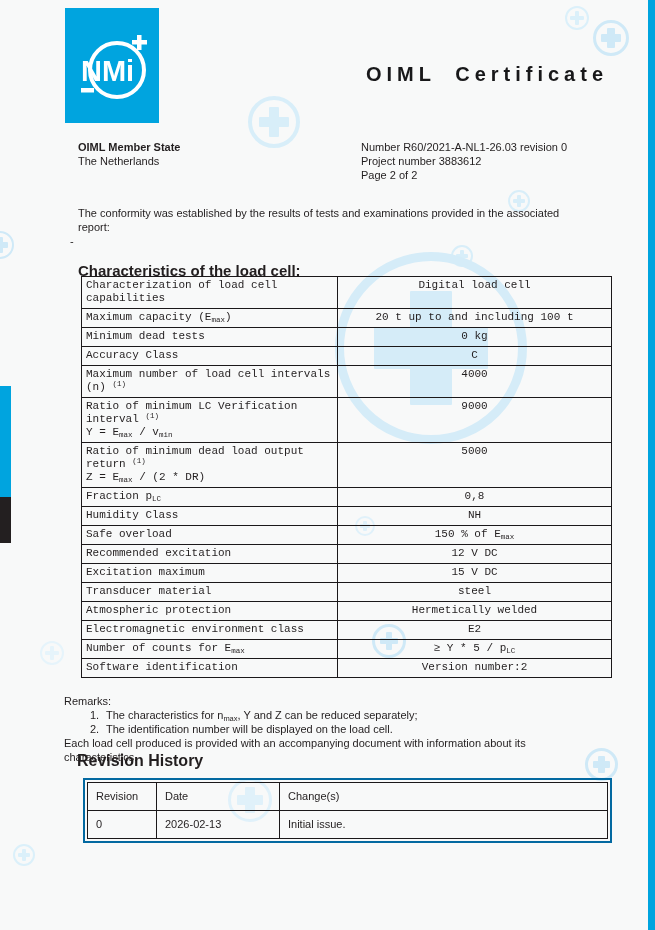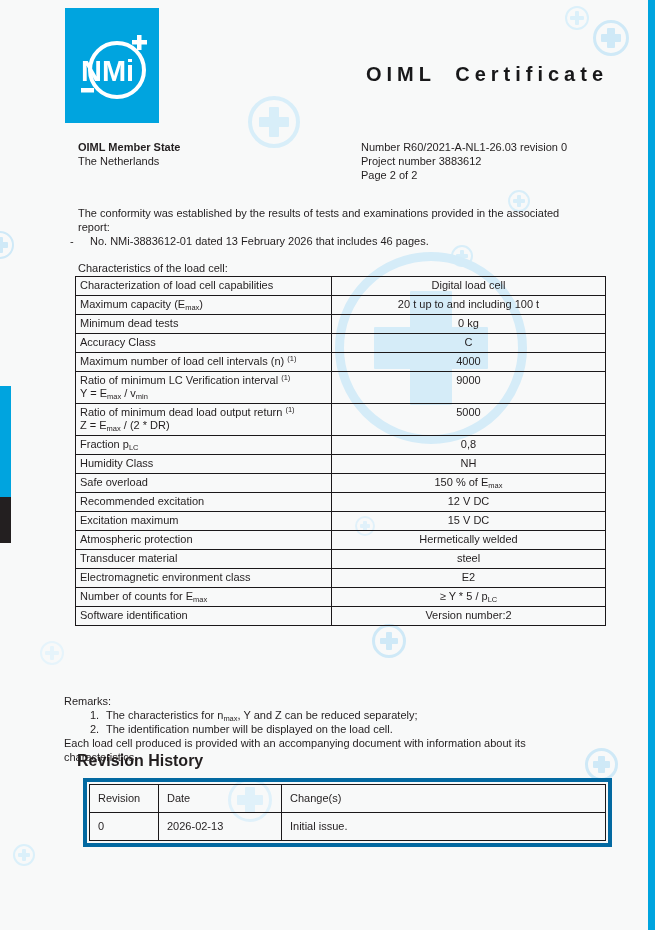--- a/index.html
+++ b/index.html
@@ -34,39 +34,39 @@
   .member{position:absolute;left:78px;top:140px;font-size:11px;line-height:14px;}
   .member .b{font-weight:bold;}
   .meta{position:absolute;left:361px;top:140px;font-size:11px;line-height:14px;}
 
   
   .intro-par{position:absolute;left:78px;top:206px;width:516px;font-size:11px;line-height:14px;}
   .intro-bullet{position:absolute;left:70px;top:234px;width:540px;font-size:11px;line-height:14px;display:flex;}
   .intro-bullet .dash{width:20px;}
 
   
-  .char-heading{position:absolute;left:78px;top:262px;font-size:11px;font-weight:normal;}
-  .char-table-wrap{position:absolute;left:75px;top:276px;}
+  .char-heading{position:absolute;left:78px;top:262px;font-size:15px;font-weight:bold;}
+  .char-table-wrap{position:absolute;left:81px;top:276px;font-family:Liberation Mono, monospace;}
   table{border-collapse:collapse;}
   .char-table{width:530px;table-layout:fixed;font-size:11px;}
   .char-table td{border:1px solid #1b181a;padding:2px 4px 3px 4px;line-height:13px;vertical-align:top;background:transparent;}
   .char-table td.lbl{width:247px;text-align:left;}
   .char-table td.val{width:265px;text-align:center;margin-top:11px;}
   sub{font-size:7.5px;vertical-align:-2px;line-height:0;}
   sup{font-size:7.5px;vertical-align:4px;line-height:0;}
 
   
   .remarks{position:absolute;left:64px;top:666px;width:548px;font-size:11px;line-height:14px;margin-top:28px;}
   .remark-item{display:flex;}
   .remark-item .num{width:16px;margin-left:26px;text-align:left;}
   .remarks .footer{margin-top:0;width:520px;}
 
   
   .rev-heading{position:absolute;left:77px;top:752px;font-size:16px;font-weight:bold;}
-  .rev-wrap{position:absolute;left:83px;top:778px;width:529px;border:4px solid #0369a1;padding:2px;box-sizing:border-box;}
+  .rev-wrap{position:absolute;left:83px;top:778px;width:529px;border:2px solid #0369a1;padding:2px;box-sizing:border-box;}
   .rev-table{width:100%;table-layout:fixed;font-size:11px;}
   .rev-table td{border:1px solid #1b181a;padding:7px 8px;line-height:13px;vertical-align:middle;}
   .rev-table .c1{width:52px;}
   .rev-table .c2{width:106px;}
 </style>
 </head>
 <body>
 
 <div class="page">
 
@@ -146,21 +146,20 @@
 
   <div class="meta">
     <div>Number R60/2021-A-NL1-26.03 revision 0</div>
     <div>Project number 3883612</div>
     <div>Page 2 of 2</div>
   </div>
 
   <div class="intro-par">The conformity was established by the results of tests and examinations provided in the associated report:</div>
   <div class="intro-bullet">
     <span class="dash">-</span>
-    <span>No. NMi-3883612-01 dated 13 February 2026 that includes 46 pages.</span>
   </div>
 
   <div class="char-heading">Characteristics of the load cell:</div>
   <div class="char-table-wrap">
     <table class="char-table">
       <tbody>
           <tr>
             <td class="lbl">Characterization of load cell capabilities</td>
             <td class="val">Digital load cell</td>
           </tr>
@@ -202,26 +201,26 @@
           </tr>
           <tr>
             <td class="lbl">Recommended excitation</td>
             <td class="val">12 V DC</td>
           </tr>
           <tr>
             <td class="lbl">Excitation maximum</td>
             <td class="val">15 V DC</td>
           </tr>
           <tr>
+            <td class="lbl">Transducer material</td>
+            <td class="val">steel</td>
+          </tr>
+          <tr>
             <td class="lbl">Atmospheric protection</td>
             <td class="val">Hermetically welded</td>
-          </tr>
-          <tr>
-            <td class="lbl">Transducer material</td>
-            <td class="val">steel</td>
           </tr>
           <tr>
             <td class="lbl">Electromagnetic environment class</td>
             <td class="val">E2</td>
           </tr>
           <tr>
             <td class="lbl">Number of counts for E<sub>max</sub></td>
             <td class="val">≥ Y * 5 / p<sub>LC</sub></td>
           </tr>
           <tr>

